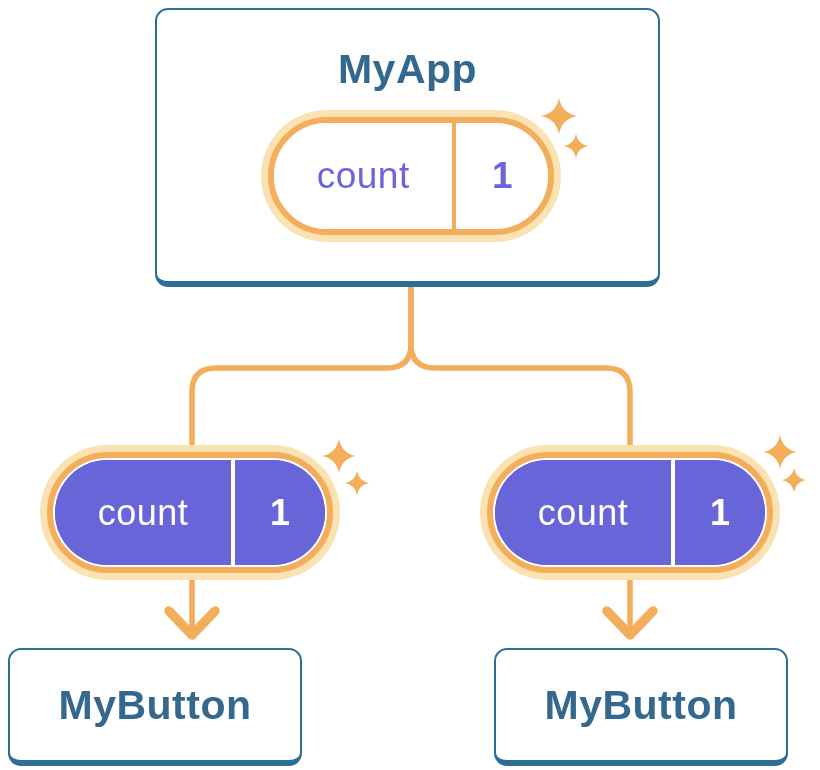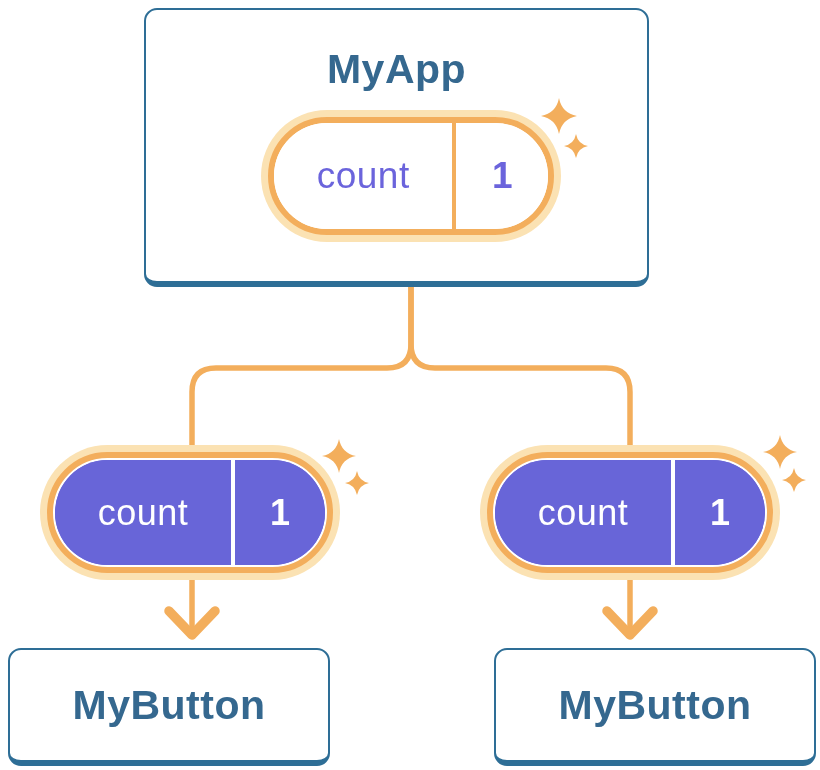--- a/index.html
+++ b/index.html
@@ -41,22 +41,22 @@
   .node-card{
     position:absolute;
     box-sizing:border-box;
     background:var(--surface-white);
     border:2.5px solid var(--card-border-blue);
     border-bottom-width:6px;
     border-radius:13px;
     z-index:2;
     display:flex;justify-content:center;
   }
-  .root-card{left:144px;top:8px;width:505px;height:279px;align-items:flex-start;}
-  .leaf-card{width:322px;height:118px;align-items:center;}
+  .root-card{left:155px;top:8px;width:505px;height:279px;align-items:flex-start;}
+  .leaf-card{width:294px;height:118px;align-items:center;}
   .leaf-card.left{left:8px;top:648px;}
   .leaf-card.right{left:494px;top:648px;}
   .node-title{
     color:var(--label-blue);
     font-weight:700;
     font-size:41px;
     letter-spacing:.5px;
   }
   .root-card .node-title{margin-top:36px;}
 

